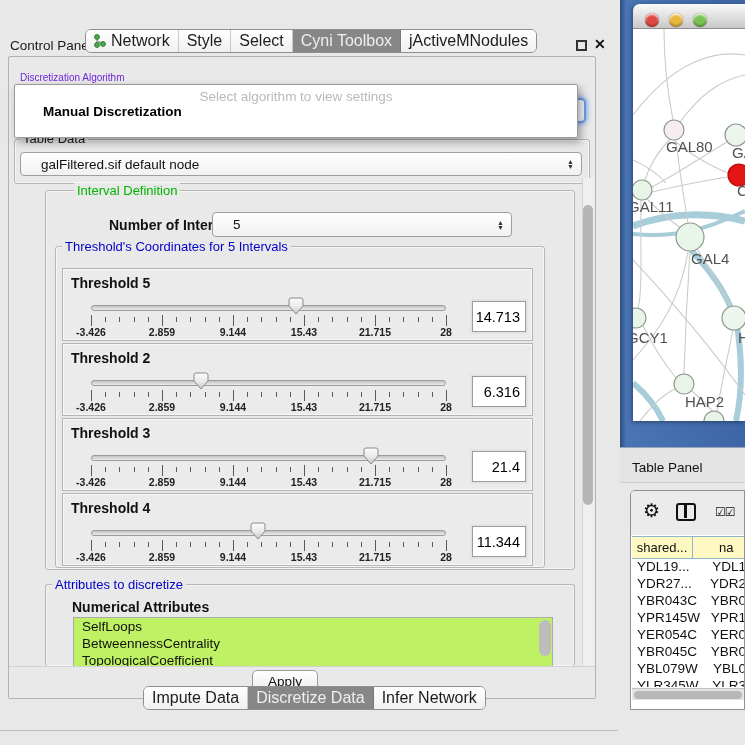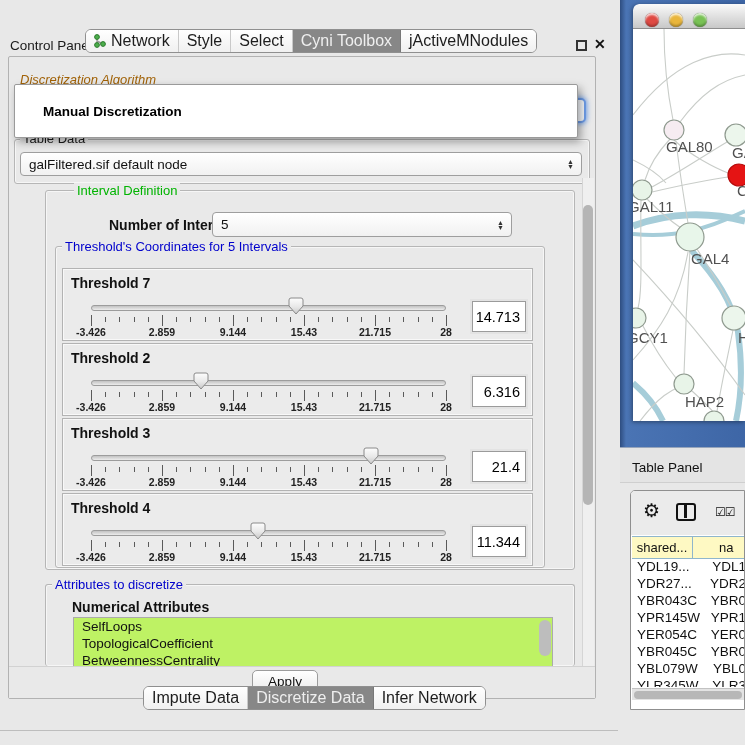--- a/index.html
+++ b/index.html
@@ -22,25 +22,25 @@
   #tab-bar { left:85px; top:29px; }
   #bottom-tab-bar { left:143px; top:686px; }
 
   
   #content { left:8px; top:56px; width:588px; height:643px; border:1px solid #b2b2b2; background:#e9e9e9; border-radius:2px; }
 
   .group { position:absolute; border:1px solid #b6b6b6; border-radius:3px; box-shadow:inset 0 0 0 1px #f6f6f6; }
   .group-label { position:absolute; font-size:13px; background:#e9e9e9; padding:0 3px; white-space:nowrap; }
 
   
-  .combo { position:absolute; background:linear-gradient(#ffffff,#f1f1f1); border:1px solid #9e9e9e; border-radius:4px; font-size:13.5px; color:#111; display:flex; align-items:center; padding-left:8px; }
+  .combo { position:absolute; background:linear-gradient(#ffffff,#f1f1f1); border:1px solid #9e9e9e; border-radius:4px; font-size:13.5px; color:#111; display:flex; align-items:center; padding-left:20px; }
   .combo .arrows { position:absolute; right:7px; top:0; height:100%; display:flex; flex-direction:column; justify-content:center; font-size:7px; line-height:5px; color:#333; }
 
   
-  #algo-label { left:20px; top:72px; font-size:13px; color:#a16207;font-style:italic; }
+  #algo-label { left:20px; top:72px; font-size:10px; color:#6d28d9; }
   #algo-combo-focus { left:20px; top:98px; width:566px; height:25px; border:2px solid #6d9ce8; border-radius:5px; background:#f4f7fb; box-shadow:0 0 5px 1px rgba(90,150,240,.8); }
   #popup { left:14px; top:84px; width:564px; height:54px; background:#ffffff; border:1px solid #9a9a9a; box-shadow:3px 4px 9px rgba(0,0,0,.35); border-radius:2px; }
   #popup-hint { position:absolute; left:0; top:4px; width:100%; text-align:center; font-size:13.5px; color:#b9b9b9; }
   .popup-opt { position:absolute; left:4px; font-size:13.5px; color:#000; white-space:nowrap; }
   .popup-opt.bold { font-weight:bold; }
 
   
   .threshold-panel { position:absolute; left:62px; width:471px; height:73px; border:1px solid #b3b3b3; background:#ebebeb; box-shadow:inset 0 0 0 1px #f8f8f8; }
   .th-label { position:absolute; left:8px; top:6px; font-size:14px; font-weight:bold; color:#111; }
   .th-track { position:absolute; left:28px; top:36px; width:355px; height:6px; background:linear-gradient(#c2c2c2,#ececec); border:1px solid #9c9c9c; border-radius:3px; }
@@ -163,21 +163,21 @@
     <span class="arrows">
         <span>▲</span>
         <span>▼</span>
       </span>
   </div>
 
   <div class="abs group" style="left:55px; top:246px; width:490px; height:322px;"></div>
   <div class="abs group-label blue-title" style="left:62px; top:239px;">Threshold's Coordinates for 5 Intervals</div>
   <div class="abs" id="thresholds-host">
     <div class="threshold-panel" style="top: 268px;">
-      <div class="th-label">Threshold 7</div>
+      <div class="th-label">Threshold 5</div>
       <div class="th-track"></div>
       <svg class="th-handle" width="16" height="18" viewBox="0 0 16 18" style="left: 224.905px;">
         <path d="M3,1 L13,1 Q15,1 15,3 L15,9 L8,17 L1,9 L1,3 Q1,1 3,1 Z" fill="url(#handleGrad)" stroke="#8a8a8a" stroke-width="1"></path>
       </svg>
       <div class="th-ticks">
           <div class="tick major" style="left: 0px;"></div>
           <div class="tick minor" style="left: 14.2px;"></div>
           <div class="tick minor" style="left: 28.4px;"></div>
           <div class="tick minor" style="left: 42.6px;"></div>
           <div class="tick minor" style="left: 56.8px;"></div>
@@ -349,33 +349,34 @@
       <div class="th-value">11.344</div>
     </div>
   </div>
 
   <div class="abs group" style="left:45px; top:584px; width:530px; height:82px; border-bottom:none;"></div>
   <div class="abs group-label blue-title" style="left:52px; top:577px;">Attributes to discretize</div>
   <div class="abs bold" style="left:48px; top:599px; font-size:14px; color:#111;">Numerical Attributes</div>
   <div class="abs" id="attr-list">
     <div id="attr-items">
         <div class="attr-item">SelfLoops</div>
+        <div class="attr-item">BetweennessCentrality</div>
         <div class="attr-item">TopologicalCoefficient</div>
-        <div class="attr-item">BetweennessCentrality</div>
       </div>
     <div id="attr-scroll"></div>
   </div>
 
   <div class="abs" id="apply-strip"></div>
   <div class="abs" id="apply-btn">Apply</div>
 
   <div class="abs" id="cp-scroll-track"></div>
   <div class="abs" id="cp-scroll-thumb"></div>
 
   <div class="abs" id="popup">
+    <div id="popup-hint">Select algorithm to view settings</div>
     <div class="popup-opt bold" style="top:19px;">Manual Discretization</div>
   </div>
 
   <div class="abs" id="cp-bottom-edge"></div>
   <div class="abs seg-bar" id="bottom-tab-bar">
     <div class="seg">
         <span>Impute Data</span>
       </div>
     <div class="seg selected">
         <span>Discretize Data</span>

